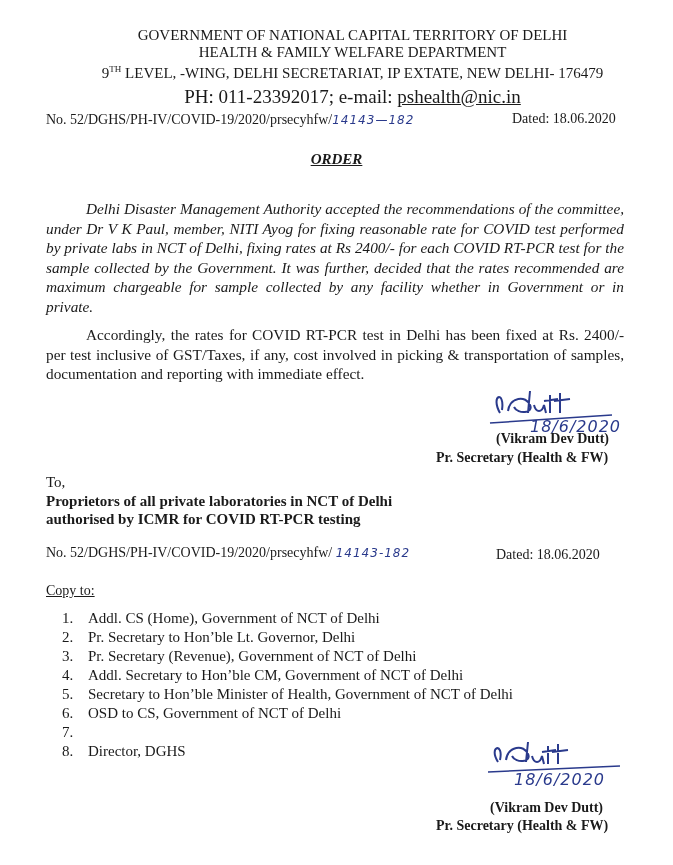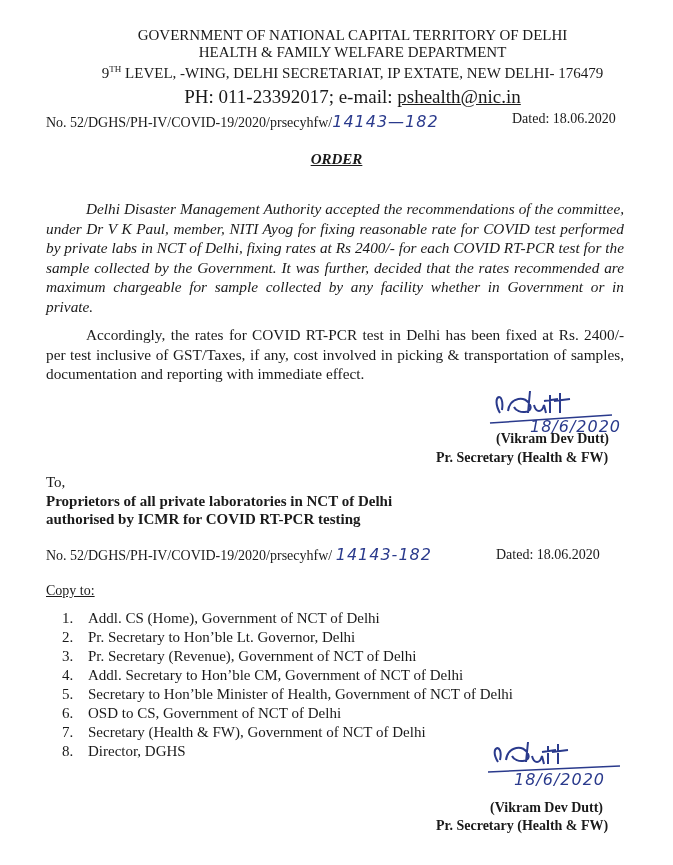--- a/index.html
+++ b/index.html
@@ -1,20 +1,20 @@
 <!DOCTYPE html>
 <html><head>
 <meta charset="utf-8">
 <style>
   html, body { margin: 0; padding: 0; background: #ffffff; }
   body { width: 673px; height: 865px; position: relative; overflow: hidden; color: #1a1a1a; }
   .serif { font-family: "Liberation Serif", "DejaVu Serif", serif; }
   .abs { position: absolute; white-space: nowrap; }
   .hdr { left: 16px; width: 673px; text-align: center; font-size: 15px; line-height: 17px; }
-  .hand { font-family: "DejaVu Sans", sans-serif; color: #2a3a8c; font-size: 16px; letter-spacing: 1px; font-style: italic; }
+  .hand { font-family: "DejaVu Sans", sans-serif; color: #2a3a8c; font-size: 12px; letter-spacing: 1px; font-style: italic; }
   .ref { font-size: 14px; }
   .para { position: absolute; left: 46px; width: 578px; font-size: 15.3px; line-height: 19.5px; text-align: justify; }
   .para .indent { display: inline-block; width: 40px; }
   .bold { font-weight: bold; }
   .u { text-decoration: underline; }
   .link { text-decoration: underline; color: #1a1a1a; }
   .sig-wrap { position: absolute; }
   .list { position: absolute; left: 62px; margin: 0; padding: 0; list-style: none; font-size: 15px; line-height: 19px; }
   .list li { display: flex; }
   .list .num { width: 26px; }
@@ -86,21 +86,20 @@
   <li>
       <span class="num">5.</span>
       <span>Secretary to Hon’ble Minister of Health, Government of NCT of Delhi</span>
     </li>
   <li>
       <span class="num">6.</span>
       <span>OSD to CS, Government of NCT of Delhi</span>
     </li>
   <li>
       <span class="num">7.</span>
-      <span>Secretary (Health &amp; FW), Government of NCT of Delhi</span>
     </li>
   <li>
       <span class="num">8.</span>
       <span>Director, DGHS</span>
     </li>
 </ul>
 
 <div class="sig-wrap" style="left:430px; top:740px; width:240px; height:80px;">
   <svg width="240" height="50" style="position:absolute; left:0; top:0;">
     <path d="M68 22 C58 6, 74 2, 70 20 M76 20 C78 6, 94 4, 98 14 C102 22, 86 24, 82 16 M98 2 L96 22 M102 16 C104 24, 110 24, 112 16 L114 24 M118 6 L118 24 M112 12 L126 10 M128 4 L128 24 M122 12 L138 10" stroke="#2a3a8c" stroke-width="2" fill="none"></path>

